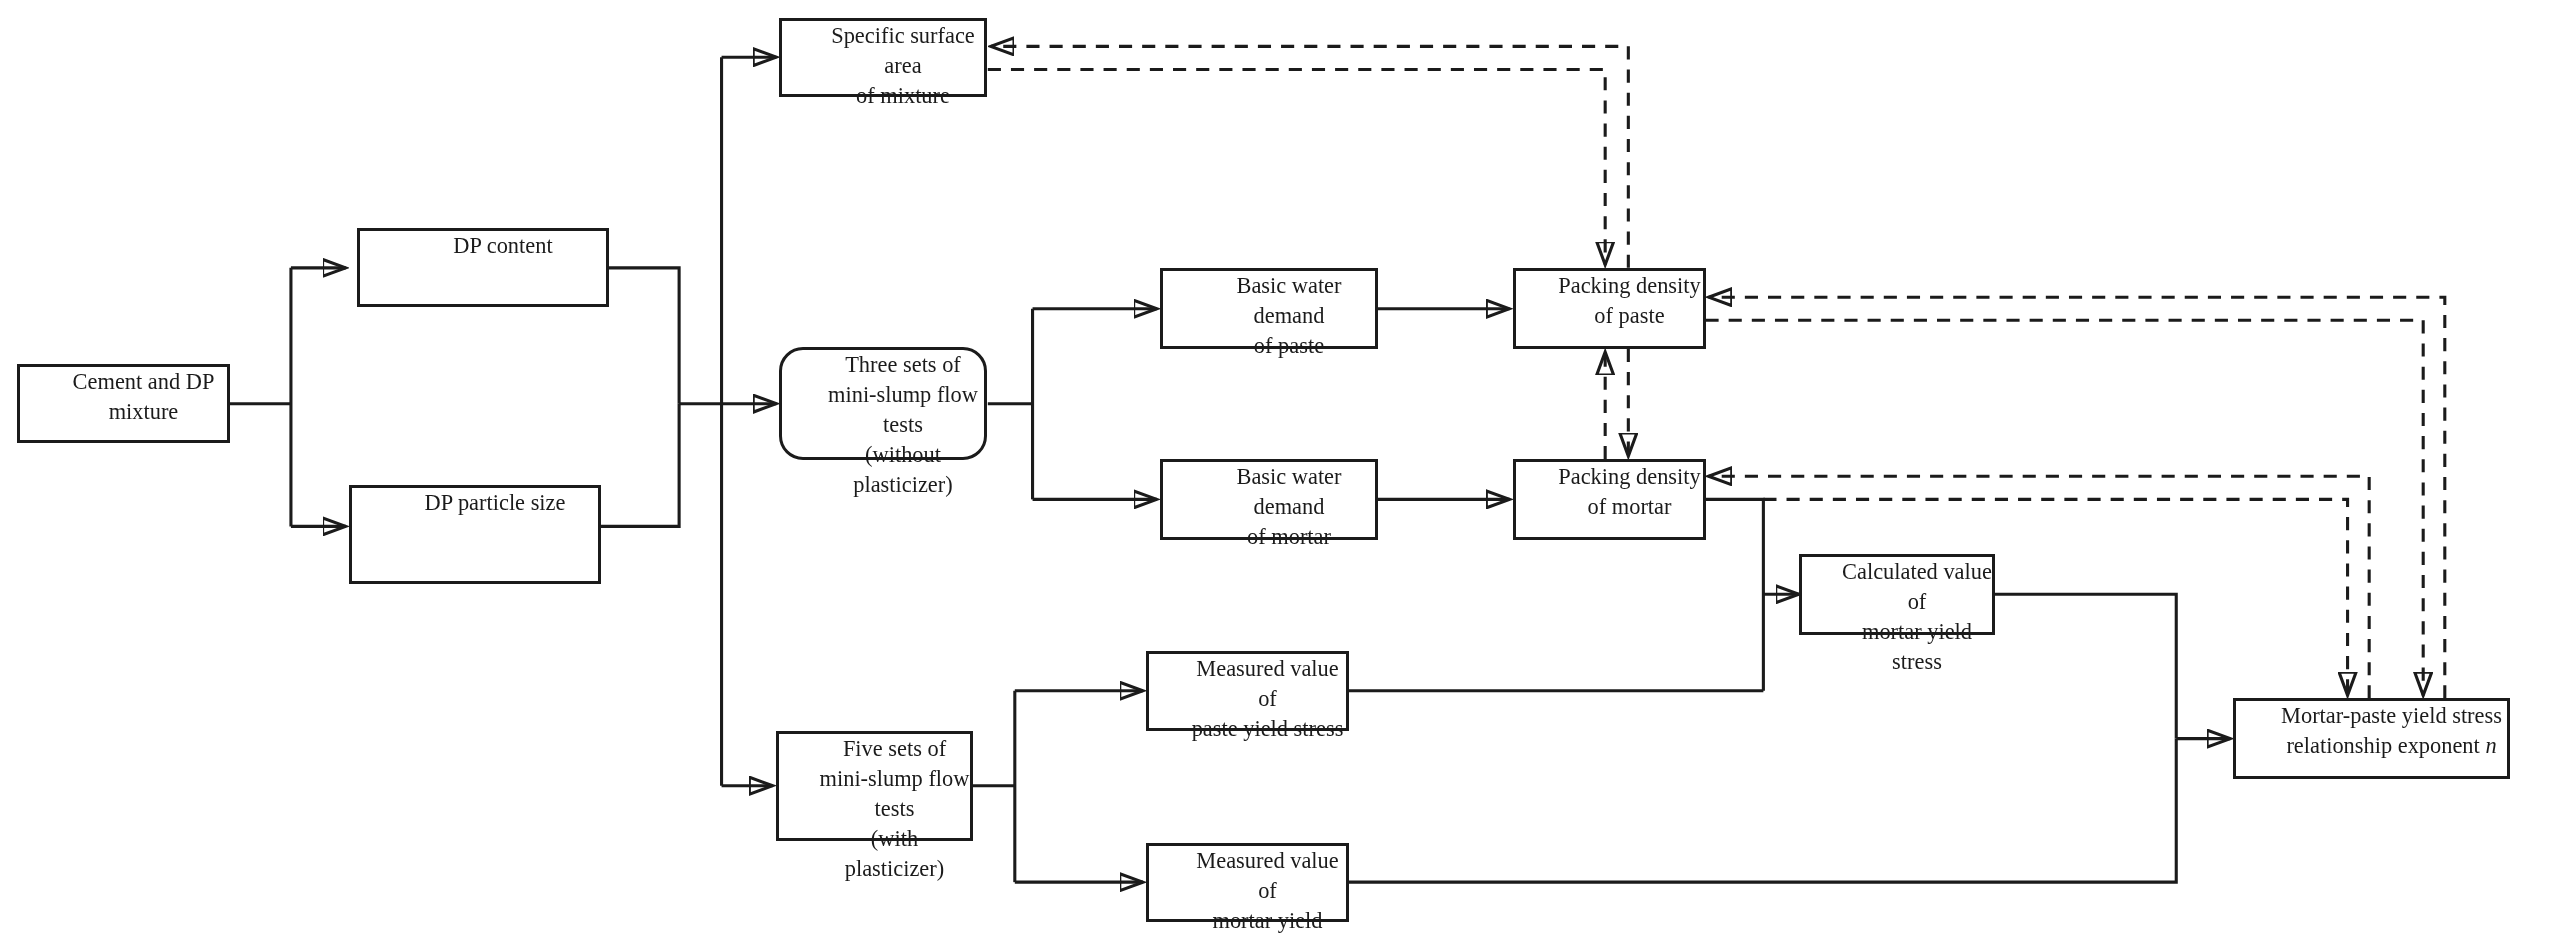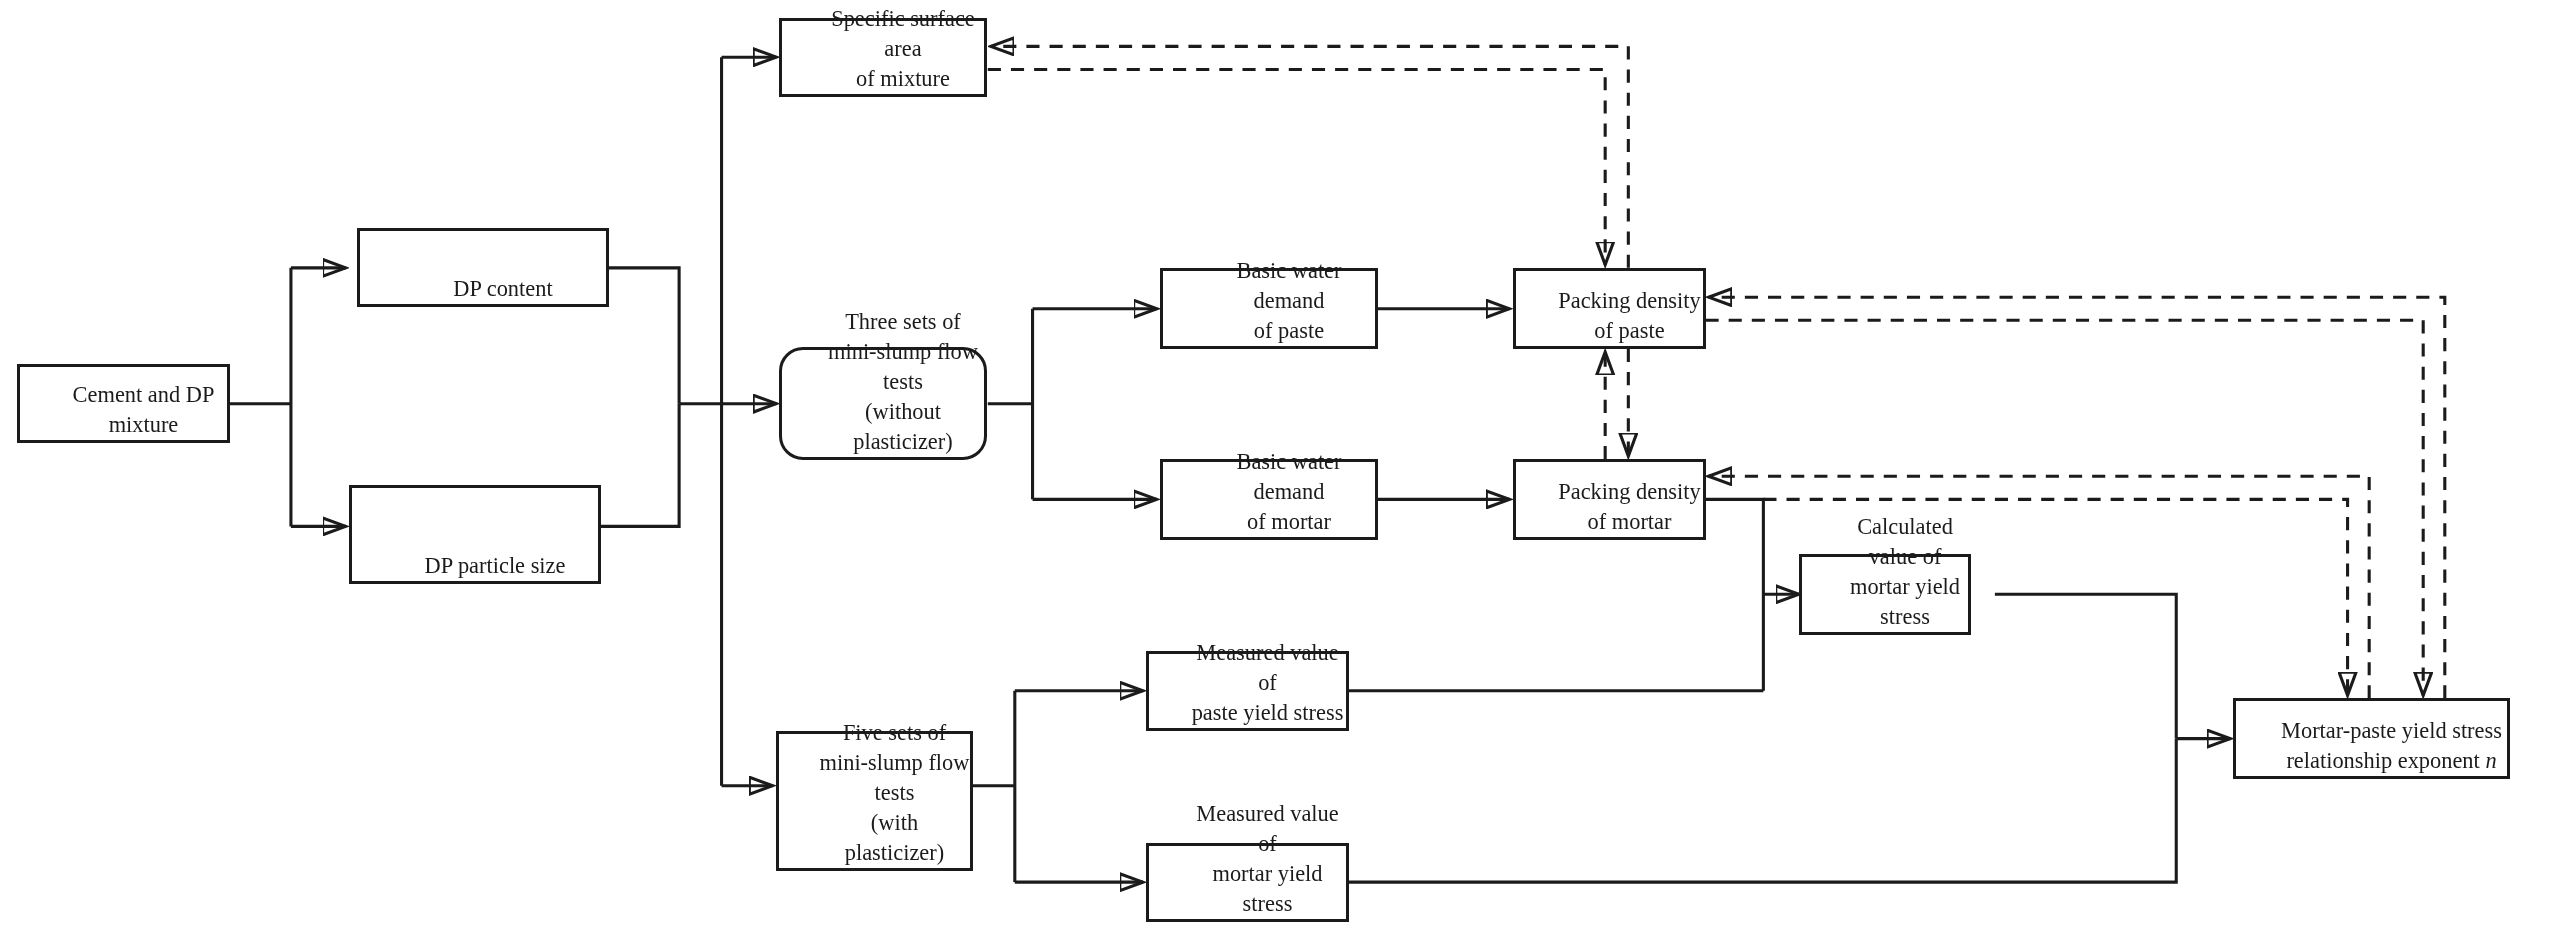--- a/index.html
+++ b/index.html
@@ -25,21 +25,21 @@
   }
   .connector-layer path.dashed {
     stroke-dasharray: 17 13;
   }
   .node {
     position: absolute;
     box-sizing: border-box;
     border: 3.1px solid #1b1b1b;
     background: #ffffff;
     display: flex;
-    align-items: flex-end;
+    align-items: flex-start;
     justify-content: center;
     text-align: center;
     padding-left: 40px;
   }
   .node .lbl {
     white-space: pre-line;
     font-size: 22.4px;
     line-height: 30px;
   }
   .node .it { font-style: italic; }
@@ -110,21 +110,21 @@
     <div class="lbl">Specific surface area
 of mixture</div>
   </div>
 
   <div class="node" style="left:779px; top:347px; width:208px; height:113px;border-radius:24px;">
     <div class="lbl">Three sets of
 mini-slump flow tests
 (without plasticizer)</div>
   </div>
 
-  <div class="node" style="left:776px; top:731px; width:197px; height:140px;">
+  <div class="node" style="left:776px; top:731px; width:197px; height:110px;">
     <div class="lbl">Five sets of
 mini-slump flow tests
 (with plasticizer)</div>
   </div>
 
   <div class="node" style="left:1160px; top:268px; width:218px; height:81px;">
     <div class="lbl">Basic water demand
 of paste</div>
   </div>
 
@@ -136,21 +136,21 @@
   <div class="node" style="left:1513px; top:268px; width:193px; height:81px;">
     <div class="lbl">Packing density
 of paste</div>
   </div>
 
   <div class="node" style="left:1513px; top:459px; width:193px; height:81px;">
     <div class="lbl">Packing density
 of mortar</div>
   </div>
 
-  <div class="node" style="left:1799px; top:554px; width:172px; height:81px;">
+  <div class="node" style="left:1799px; top:554px; width:196px; height:81px;">
     <div class="lbl">Calculated value of
 mortar yield stress</div>
   </div>
 
   <div class="node" style="left:1146px; top:651px; width:203px; height:80px;">
     <div class="lbl">Measured value of
 paste yield stress</div>
   </div>
 
   <div class="node" style="left:1146px; top:843px; width:203px; height:79px;">

